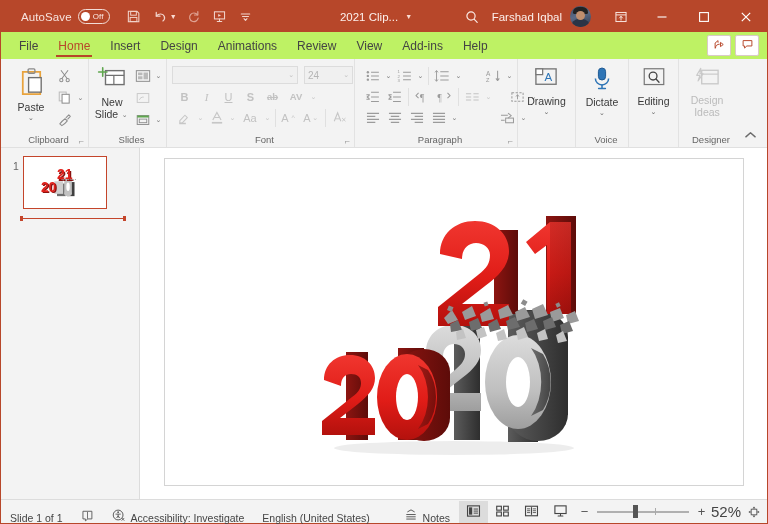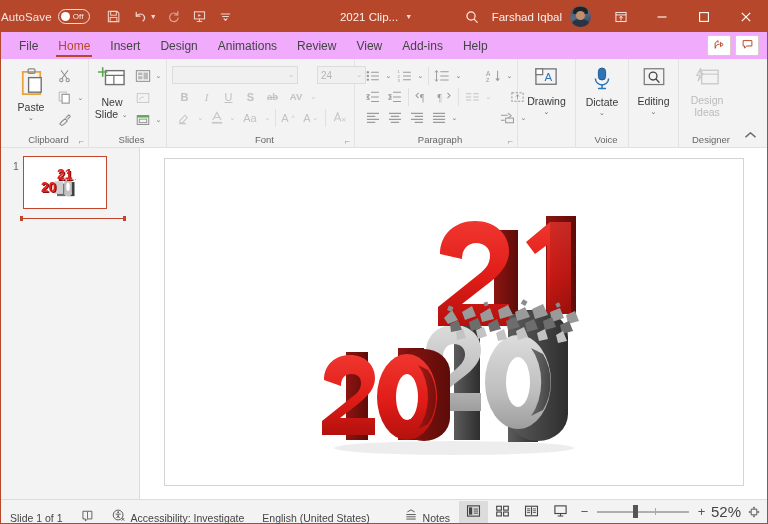--- a/index.html
+++ b/index.html
@@ -19,20 +19,21 @@
 
   
   .titlebar {
     height: 31px; min-height: 31px;
     background: #b7472a;
     display: flex; align-items: center;
     color: #fff; position: relative;
   }
   .tb-autosave {
     display: flex; align-items: center; gap: 6px;
+    margin-left: 20px;
   }
   .tb-autosave-label { font-size: 11.5px; color: #f7e3de; letter-spacing: .1px;}
   .toggle {
     width: 32px; height: 15px; border-radius: 9px;
     border: 1.3px solid #f2dcd6; background: transparent;
     display: flex; align-items: center; position: relative;
   }
   .toggle .knob {
     width: 9px; height: 9px; border-radius: 50%;
     background: #fff; margin-left: 2.5px;
@@ -73,21 +74,21 @@
     background:#2b3446; border-radius: 8px 8px 0 0; }
   .winbtn {
     width: 42px; height: 31px; display: flex;
     align-items: center; justify-content: center;
   }
   .ribbondisp { width: 40px; height: 31px; display:flex; align-items:center; justify-content:center;}
 
   
   .tabbar {
     height: 27px; min-height: 27px;
-    background: #f0abfc;
+    background: #bef264;
     display: flex; align-items: stretch;
     padding-left: 8px;
     position: relative;
   }
   .tab {
     padding: 0 10px; display: flex; align-items: center;
     font-size: 12px; color: #444; position: relative; white-space: nowrap;
   }
   .tab.active { color: #b7472a; font-weight: 400; }
   .tab.active::after {
@@ -134,21 +135,21 @@
   .srow { display: flex; align-items: center; height: 21px; gap: 1px;}
   .sbtn {
     width: 21px; height: 20px; display:flex; align-items:center; justify-content:center;
   }
   .car2 { font-size: 7px; color: #777; width: 9px; text-align:center;}
   .car2.dis { color: #c6c6c6; }
   .sep { width: 1px; height: 18px; background: #e0e0e0; margin: 0 2px;}
 
   
   .fontbox {
-    display: flex; gap: 19px; padding: 2px 2px 0 2px;
+    display: flex; gap: 6px; padding: 2px 2px 0 2px;
   }
   .finput {
     height: 18px; border: 1px solid #dcdcdc; background: #f0f0f0;
     display: flex; align-items: center; justify-content: space-between;
     padding: 0 3px; font-size: 10px; color: #b5b5b5;
   }
   .finput .cv { font-size: 7px; color: #c0c0c0; }
   .gtxt { font-size: 11px; color: #c2c2c2; font-weight: 700;}
   .gtxt.it { font-style: italic; font-weight: 400; font-family:"Liberation Serif",serif;}
   .gtxt.un { text-decoration: underline; font-weight: 400;}

